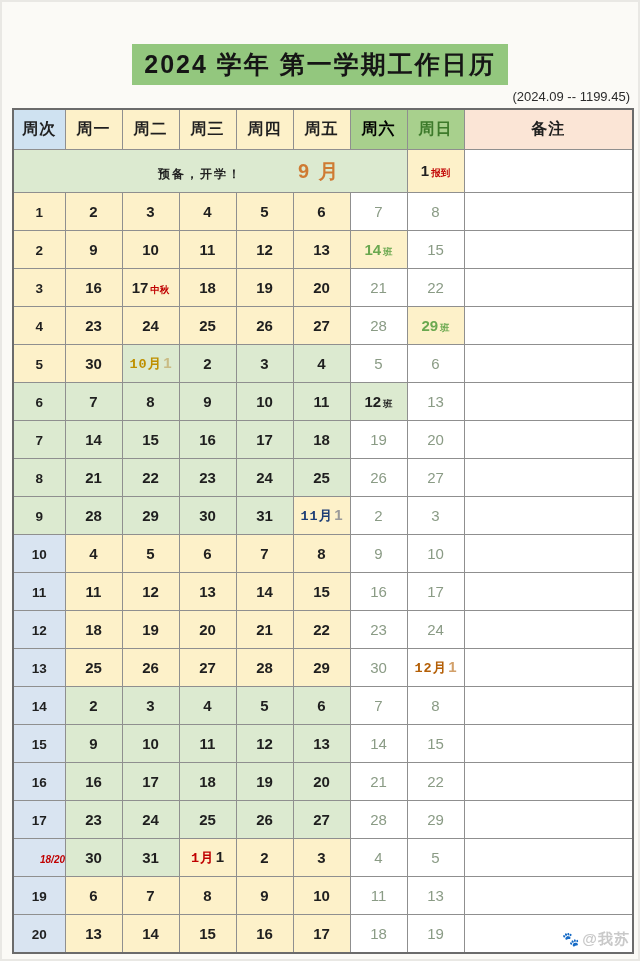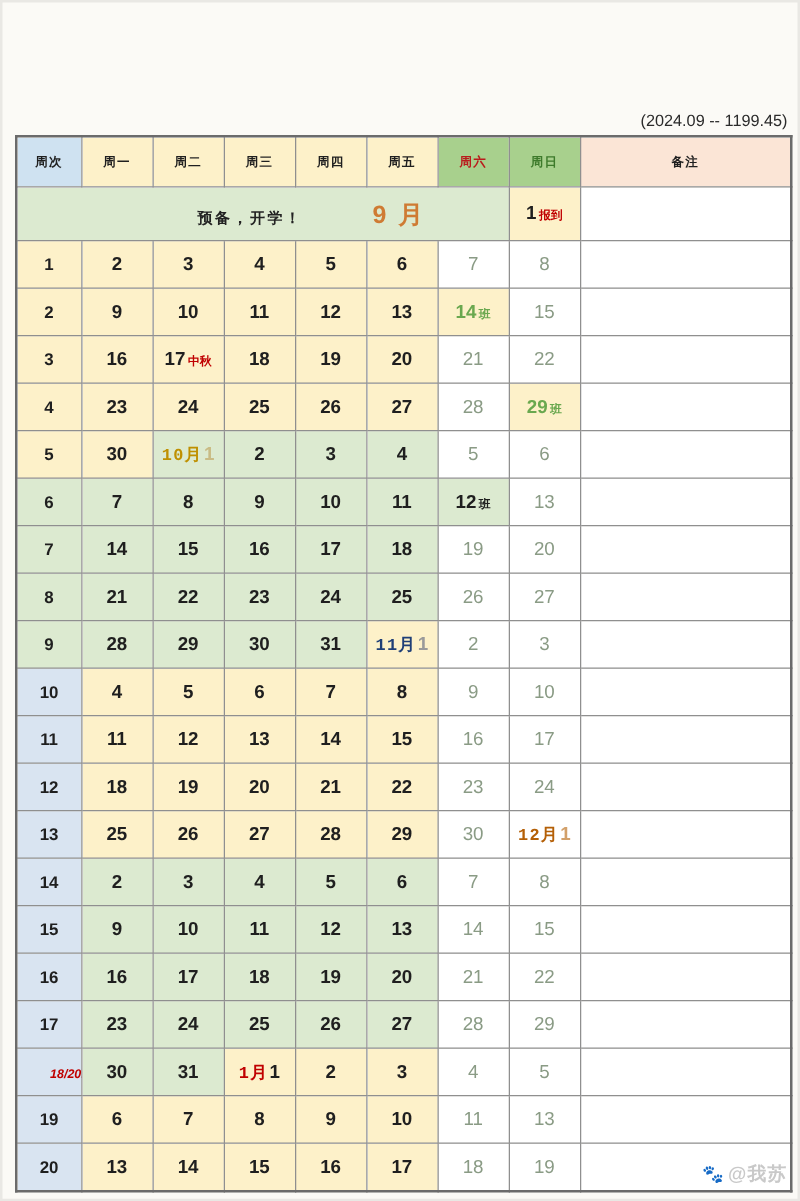--- a/index.html
+++ b/index.html
@@ -17,21 +17,21 @@
   .subtitle{position:absolute; top:89px; right:10px; font-size:13px; color:#2b2b2b;}
   table.cal{
     position:absolute; left:12px; top:108px; width:620px;
     border-collapse:collapse; table-layout:fixed;
     border:2px solid #6b6b6b;
   }
   table.cal th, table.cal td{
     border:1px solid #8f8f8f; padding:0; text-align:center;
     vertical-align:middle; overflow:hidden;
   }
-  thead th{height:39px; font-size:10px; font-weight:bold; letter-spacing:1px;}
+  thead th{height:39px; font-size:16px; font-weight:bold; letter-spacing:1px;}
   tr.banner-row td{height:42px;}
   tbody tr.week-row td{height:37px;}
   .banner-cell{text-align:left; white-space:nowrap;}
   .banner-slogan{margin-left:78px; font-size:12px; font-weight:bold; letter-spacing:2px; color:#222;}
   .banner-month{margin-left:56px; font-size:20px; font-weight:bold; letter-spacing:2px;}
   .week-label{font-size:13.5px; font-weight:bold; color:#1f1f1f;}
   .week-label.small{font-size:10px; font-style:italic; letter-spacing:0;}
   .day-num{font-size:15px; font-weight:bold;}
   .day-num.mut{font-weight:400;}
   .day-note{font-size:9.5px; font-weight:bold; margin-left:2px;}
@@ -41,20 +41,23 @@
     position:absolute; right:10px; bottom:12px;
     color:#c9c9c9; font-size:15px; font-weight:bold; letter-spacing:1px;
     text-shadow:0 0 1px #ffffff; user-select:none;
   }
   .paw{font-size:14px; margin-right:2px;}
 </style>
 </head>
 <body>
 
 <div class="page">
+  <div class="title-wrap">
+    <span class="title" style="background: rgb(147, 199, 126);">2024 学年  第一学期工作日历</span>
+  </div>
   <div class="subtitle">(2024.09 -- 1199.45)</div>
 
   <table class="cal">
     <colgroup id="cols">
         <col style="width: 52px;">
         <col style="width: 57px;">
         <col style="width: 57px;">
         <col style="width: 57px;">
         <col style="width: 57px;">
         <col style="width: 57px;">
@@ -63,21 +66,21 @@
         <col style="width: 169px;">
       </colgroup>
     <thead>
       <tr id="hrow">
           <th class="hdr-cell" style="background: rgb(207, 226, 241); color: rgb(31, 31, 31);">周次</th>
           <th class="hdr-cell" style="background: rgb(253, 241, 201); color: rgb(31, 31, 31);">周一</th>
           <th class="hdr-cell" style="background: rgb(253, 241, 201); color: rgb(31, 31, 31);">周二</th>
           <th class="hdr-cell" style="background: rgb(253, 241, 201); color: rgb(31, 31, 31);">周三</th>
           <th class="hdr-cell" style="background: rgb(253, 241, 201); color: rgb(31, 31, 31);">周四</th>
           <th class="hdr-cell" style="background: rgb(253, 241, 201); color: rgb(31, 31, 31);">周五</th>
-          <th class="hdr-cell" style="background: rgb(168, 208, 141); color: #b91c1c; text-align: center;">周六</th>
+          <th class="hdr-cell" style="background: rgb(168, 208, 141); color: #000000; text-align: center;">周六</th>
           <th class="hdr-cell" style="background: rgb(168, 208, 141); color: rgb(61, 122, 43);">周日</th>
           <th class="hdr-cell" style="background: rgb(251, 229, 214); color: rgb(31, 31, 31);">备注</th>
         </tr>
     </thead>
     <tbody id="tbody">
         <tr class="banner-row">
           <td class="banner-cell" colspan="7" style="background: rgb(220, 234, 208);"><span class="banner-slogan">预备，开学！</span><span class="banner-month" style="color: rgb(207, 123, 51);">9 月</span></td>
           <td class="day-cell" style="background: rgb(253, 241, 201);"><span class="day-num" style="color: rgb(31, 31, 31);">1</span><span class="day-note" style="color: rgb(192, 0, 0);">报到</span></td>
           <td class="remark-cell"></td>
         </tr>

